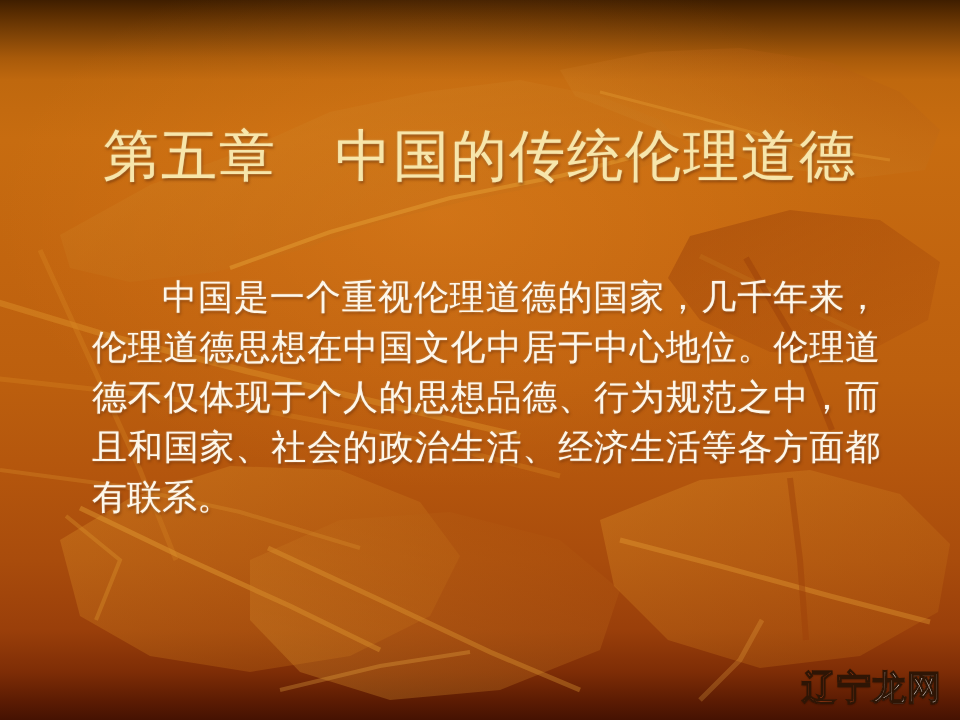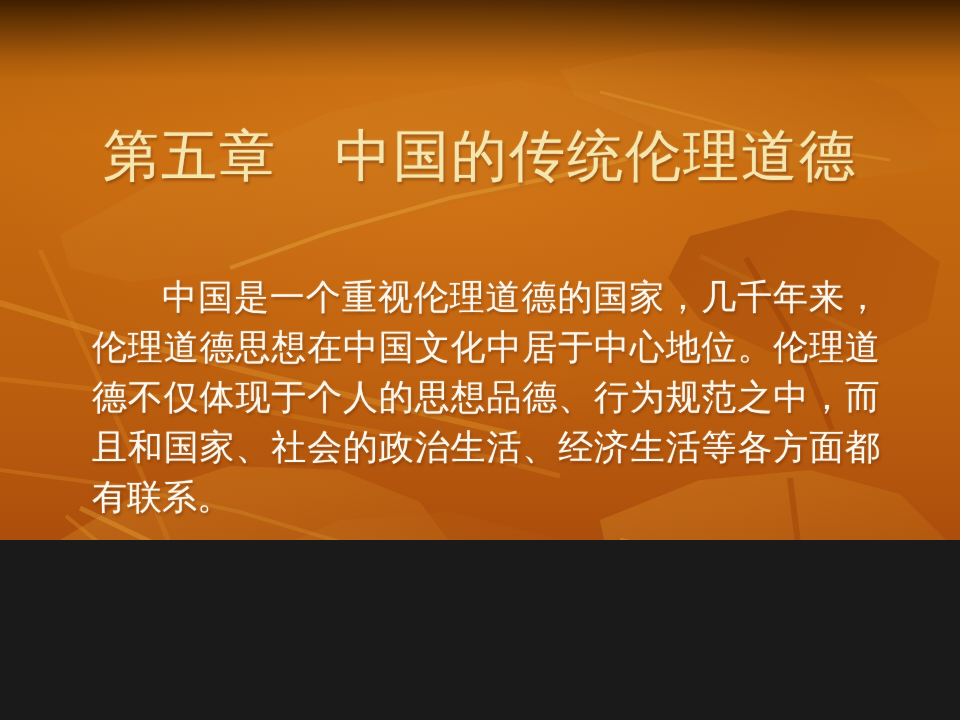--- a/index.html
+++ b/index.html
@@ -4,21 +4,21 @@
 <title>Slide</title>
 <style>
   html, body {
     margin: 0;
     padding: 0;
     background: #1a1a1a;
   }
   #slide {
     position: relative;
     width: 960px;
-    height: 540px;
+    height: 720px;
     overflow: hidden;
     font-family: "DejaVu Serif", "Liberation Serif", serif;
     
     background:
       linear-gradient(to bottom,
         #3f1e00 0px,
         #5a2d01 14px,
         #7d4206 34px,
         #a85a0a 58px,
         #bf680e 80px,
@@ -168,14 +168,17 @@
       <path d="M280 690 L380 666 L470 652" stroke="#efae45" stroke-opacity="0.30" stroke-width="4" fill="none"></path>
       <path d="M700 700 L740 660 L762 620" stroke="#efae45" stroke-opacity="0.26" stroke-width="5" fill="none"></path>
       <path d="M0 470 L120 486 L240 512 L360 548" stroke="#e8a437" stroke-opacity="0.24" stroke-width="4" fill="none"></path>
     </svg>
   </div>
 
   <div class="title">第五章　中国的传统伦理道德</div>
 
   <div class="body-text">中国是一个重视伦理道德的国家，几千年来，伦理道德思想在中国文化中居于中心地位。伦理道德不仅体现于个人的思想品德、行为规范之中，而且和国家、社会的政治生活、经济生活等各方面都有联系。</div>
 
+  <div class="watermark">
+    <span class="wm-a">辽宁</span><span class="wm-b">龙网</span>
+  </div>
 
 </div>
 
 </body></html>

